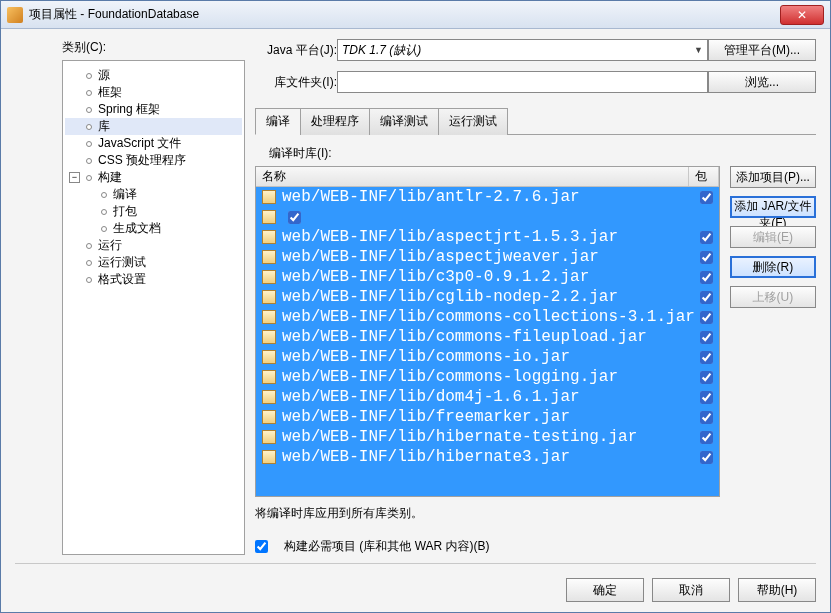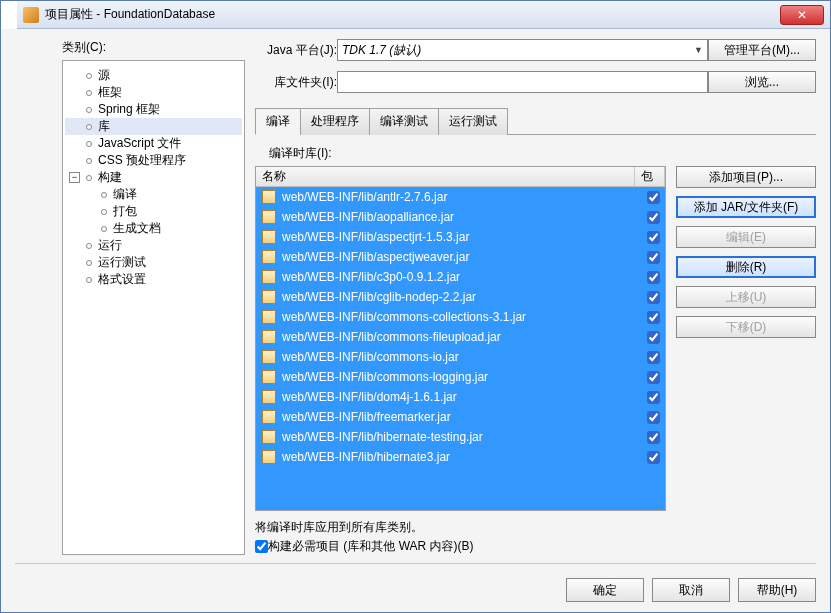--- a/index.html
+++ b/index.html
@@ -1,20 +1,20 @@
 <!DOCTYPE html>
 <html><head>
 <meta charset="utf-8">
 <style>
 * { box-sizing: border-box; margin: 0; padding: 0; font-family: "Microsoft YaHei", "SimSun", sans-serif; font-size: 12px; }
 body { background: #d4d8dc; width: 831px; height: 613px; overflow: hidden; }
 
 .window { width: 831px; height: 613px; background: #fff; border: 1px solid #5a7ba8; display: flex; flex-direction: column; }
 
-.title-bar { height: 28px; background: linear-gradient(#f0f4fa, #d8e2f0); border-bottom: 1px solid #a8b8d0; display: flex; align-items: center; padding: 0 6px; margin-left: 16px; }
+.title-bar { height: 28px; background: linear-gradient(#f0f4fa, #d8e2f0); border-bottom: 1px solid #a8b8d0; display: flex; align-items: center; padding: 0 6px; }
 .title-bar .icon { width: 16px; height: 16px; margin-right: 6px; background: linear-gradient(135deg,#f8c060,#d08020); border-radius: 2px; }
 .title-text { flex: 1; }
 .close-btn { width: 44px; height: 20px; background: linear-gradient(#f08080,#d03030); border: 1px solid #a02020; border-radius: 3px; color: #fff; display: flex; align-items: center; justify-content: center; cursor: pointer; font-size: 12px; }
 
 .body { flex: 1; display: flex; flex-direction: column; padding: 10px 14px; background: #f4f4f4; }
 .content { flex: 1; display: flex; gap: 10px; min-height: 0; }
 
 .left-panel { width: 230px; display: flex; flex-direction: column; padding-left: 47px; }
 .left-label { margin-bottom: 4px; }
 .tree-box { flex: 1; background: #fff; border: 1px solid #a0a0a0; padding: 6px 2px; overflow: auto; }
@@ -46,31 +46,31 @@
 .table-head { display: flex; height: 20px; background: linear-gradient(#f8f8f8,#e4e4e4); border-bottom: 1px solid #c0c0c0; }
 .th { padding: 2px 6px; border-right: 1px solid #c8c8c8; display: flex; align-items: center; }
 .th-name { flex: 1; }
 .th-pkg { width: 30px; }
 .table-body { flex: 1; overflow-y: scroll; overflow-x: hidden; background: #3298fe; }
 .table-body::-webkit-scrollbar { width: 17px; }
 .table-body::-webkit-scrollbar-track { background: #eaeaea; border-left: 1px solid #c0c0c0; }
 .table-body::-webkit-scrollbar-thumb { background: linear-gradient(90deg,#e8e8e8,#c8c8c8); border: 1px solid #a0a0a0; border-radius: 2px; }
 .tr { display: flex; height: 20px; align-items: center; background: #3298fe; color: #fff; }
 .tr .file-ico { width: 14px; height: 14px; background: linear-gradient(#fff2c8,#f0d080); border: 1px solid #b08030; margin: 0 6px; }
-.tr .name { flex: 1; font-family: Liberation Sans, sans-serif; font-size: 12px; white-space: nowrap; overflow: hidden; }
+.tr .name { flex: 1; font-family: Liberation Mono, monospace; font-size: 16px; white-space: nowrap; overflow: hidden; }
 .tr .chk { width: 24px; display: flex; justify-content: center; }
 .tr .chk input { accent-color: #3366cc; }
 
 .btn-col { width: 140px; display: flex; flex-direction: column; gap: 8px; }
 .side-btn { height: 22px; background: linear-gradient(#fdfdfd,#e4e4e4); border: 1px solid #888; cursor: pointer; }
 .side-btn.highlight { border: 2px solid #2a70d8; background: linear-gradient(#eaf2ff,#cde2ff); }
 .side-btn:disabled { color: #a0a0a0; }
 
 .note { margin-top: 8px; }
-.check-row { margin-top: 2px; display: flex; align-items: center; gap: 0; }
+.check-row { margin-top: 16px; display: flex; align-items: center; gap: 16px; }
 
 .footer { display: flex; justify-content: flex-end; gap: 8px; padding-top: 14px; border-top: 1px solid #c8c8c8; margin-top: 8px; }
 .foot-btn { width: 78px; height: 24px; background: linear-gradient(#fdfdfd,#e4e4e4); border: 1px solid #888; cursor: pointer; }
 </style>
 </head>
 <body>
 
 <div class="window">
   <div class="title-bar">
     <div class="icon"></div>
@@ -190,21 +190,20 @@
               <div class="table-body" id="tbody">
                   <div class="tr">
                     <span class="file-ico"></span>
                     <span class="name">web/WEB-INF/lib/antlr-2.7.6.jar</span>
                     <span class="chk">
                       <input type="checkbox" checked="" style="">
                     </span>
                   </div>
                   <div class="tr">
                     <span class="file-ico"></span>
-                    <span class="name">web/WEB-INF/lib/aopalliance.jar</span>
                     <span class="chk">
                       <input type="checkbox" checked="" style="">
                     </span>
                   </div>
                   <div class="tr">
                     <span class="file-ico"></span>
                     <span class="name">web/WEB-INF/lib/aspectjrt-1.5.3.jar</span>
                     <span class="chk">
                       <input type="checkbox" checked="" style="">
                     </span>
@@ -288,21 +287,20 @@
                   </div>
                 </div>
             </div>
 
             <div class="btn-col">
               <button class="side-btn">添加项目(P)...</button>
               <button class="side-btn highlight">添加 JAR/文件夹(F)</button>
               <button class="side-btn" disabled="">编辑(E)</button>
               <button class="side-btn highlight">删除(R)</button>
               <button class="side-btn" disabled="">上移(U)</button>
-              <button class="side-btn" disabled="">下移(D)</button>
             </div>
           </div>
 
           <div class="note">将编译时库应用到所有库类别。</div>
 
           <div class="check-row">
             <input type="checkbox" id="cb" checked="" style="">
             <label for="cb">构建必需项目  (库和其他 WAR 内容)(B)</label>
           </div>
         </div>

